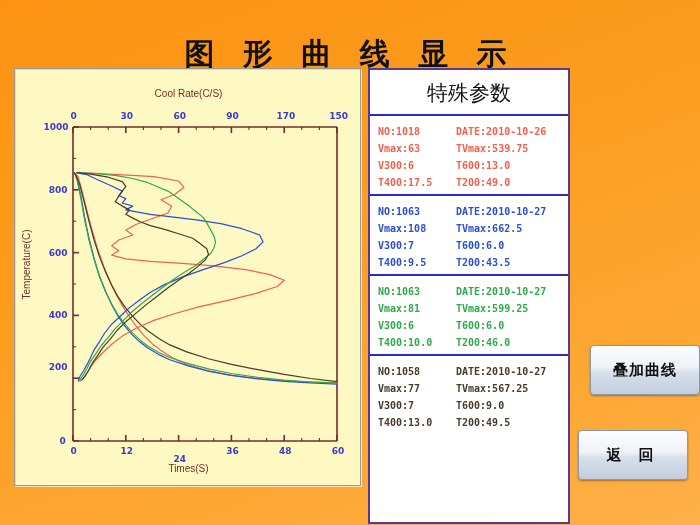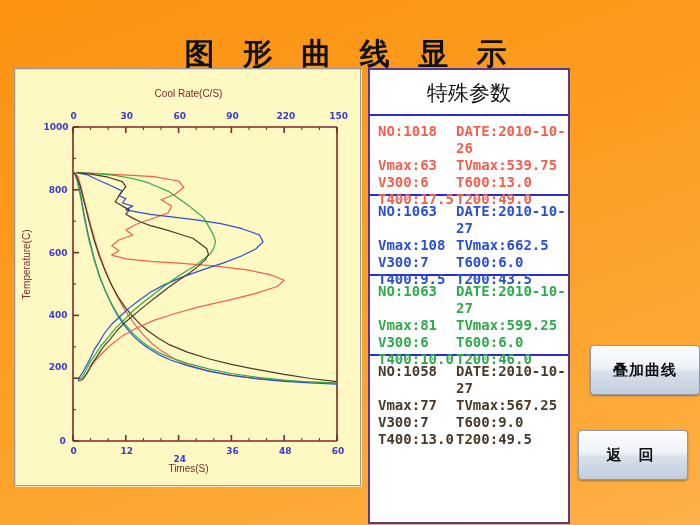--- a/index.html
+++ b/index.html
@@ -31,21 +31,21 @@
   .params-title{
     height:46px;line-height:46px;text-align:center;
     font-family:"DejaVu Sans","Liberation Sans",sans-serif;
     font-size:21px;color:#111;border-bottom:2px solid #2a2ad0;
     box-sizing:border-box;
   }
   .param-block{
     border-bottom:2px solid #2a2ad0;
     padding:7px 0 13px 8px;box-sizing:border-box;height:80px;
     font-family:"DejaVu Sans Mono","Liberation Mono",monospace;
-    font-size:14px;line-height:17px;font-weight:bold;
+    font-size:10px;line-height:17px;font-weight:bold;
   }
   .param-block:last-child{border-bottom:none;}
   .prow{display:flex;}
   .pcell-l{width:78px;flex:none;}
   .pcell-r{flex:1;}
 
   
   .btn{
     position:absolute;width:108px;height:48px;
     border:1px solid #8d99ab;border-radius:4px;
@@ -87,21 +87,21 @@
 
       <div class="axis-title" id="top-axis-title">Cool Rate(C/S)</div>
       <div class="axis-title" id="bottom-axis-title">Times(S)</div>
       <div class="axis-title" id="left-axis-title">Temperature(C)</div>
 
       <div id="tick-layer">
           <div class="tick-label" style="left: 55.4px; top: 42px;">0</div>
           <div class="tick-label" style="left: 105.6px; top: 42px;">30</div>
           <div class="tick-label" style="left: 158.4px; top: 42px;">60</div>
           <div class="tick-label" style="left: 211.2px; top: 42px;">90</div>
-          <div class="tick-label" style="left: 261.4px; top: 42px;">220</div>
+          <div class="tick-label" style="left: 261.4px; top: 42px;">170</div>
           <div class="tick-label" style="left: 314.2px; top: 42px;">150</div>
           <div class="tick-label" style="left: 55.4px; top: 377px;">0</div>
           <div class="tick-label" style="left: 105.6px; top: 377px;">12</div>
           <div class="tick-label" style="left: 158.4px; top: 377px; margin-top: 8px;">24</div>
           <div class="tick-label" style="left: 211.2px; top: 377px;">36</div>
           <div class="tick-label" style="left: 264px; top: 377px;">48</div>
           <div class="tick-label" style="left: 316.8px; top: 377px;">60</div>
           <div class="tick-label" style="left: 44.6px; top: 367px;">0</div>
           <div class="tick-label" style="left: 33.8px; top: 293px;">200</div>
           <div class="tick-label" style="left: 33.8px; top: 241.4px;">400</div>

